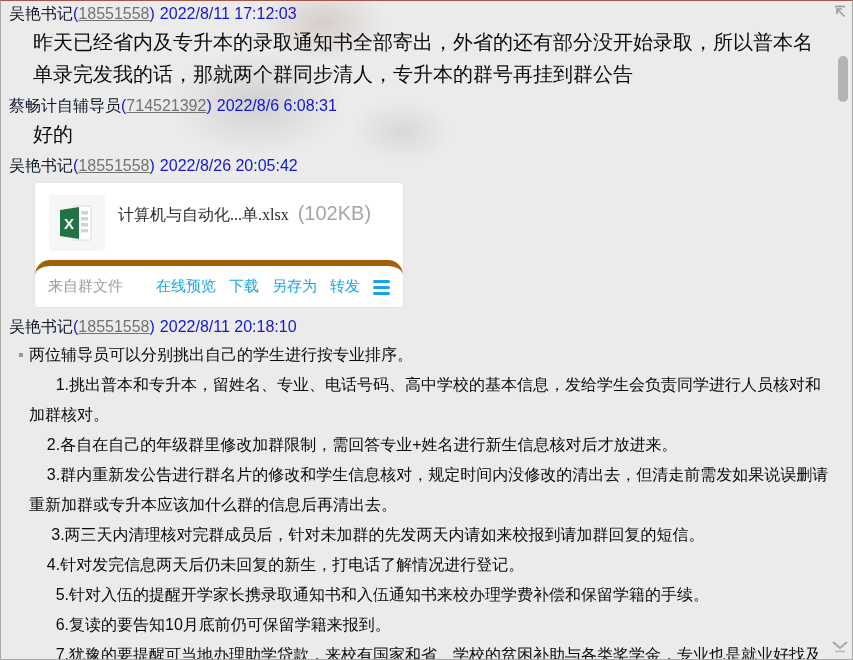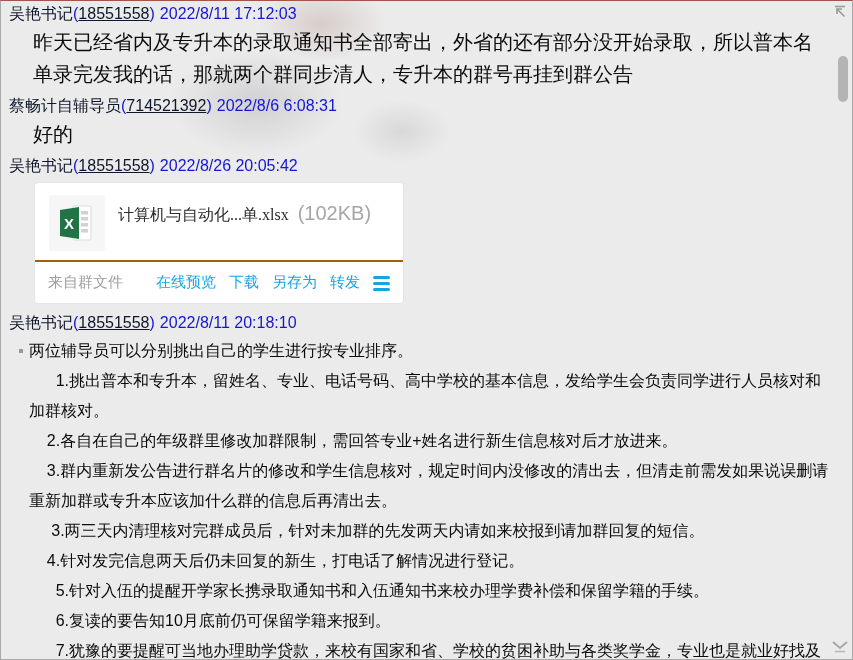--- a/index.html
+++ b/index.html
@@ -16,37 +16,37 @@
       radial-gradient(ellipse 120px 75px at 38% 62%, rgba(140,140,148,0.28), rgba(140,140,148,0) 72%),
       radial-gradient(ellipse 70px 45px at 82% 78%, rgba(150,150,155,0.22), rgba(150,150,155,0) 70%);
     pointer-events:none;
   }
   .content{position:absolute;left:0;top:0;right:17px;bottom:0;padding:1px 4px 0 8px;box-sizing:border-box;}
   .msg-header{color:#1417cf;font-size:16px;line-height:21px;margin-top:5px;white-space:nowrap;}
   .msg-header.first{margin-top:1px;}
   .sender{color:#0f172a;font-family:Liberation Serif, serif;}
   .uid-wrap::before{content:"(";color:#1417cf;}
   .uid-wrap::after{content:")";color:#1417cf;}
-  .uid{color:#0f172a;text-decoration:underline;cursor:pointer;}
+  .uid{color:#737373;text-decoration:underline;cursor:pointer;}
   .time{color:#1417cf;margin-left:5px;}
   .msg-text{
     color:#0b0b0b;font-size:20px;line-height:32px;
     margin:2px 0 1px 24px;white-space:pre-wrap;word-break:break-all;
   }
   .file-card{
     width:370px;box-sizing:border-box;margin:6px 0 8px 25px;
     background:#ffffff;border:1px solid #e4e4e4;border-radius:4px;
   }
   .file-main{display:flex;align-items:flex-start;padding:12px 14px 9px 14px;min-height:56px;}
   .file-icon-box{flex:none;width:56px;height:56px;background:#f6f6f6;border-radius:3px;
     display:flex;align-items:center;justify-content:center;}
   .file-title{margin:7px 0 0 13px;line-height:22px;}
   .file-name{font-size:16px;color:#2a2a2a;font-family:Liberation Serif, serif;}
   .file-size{font-size:20px;color:#a6a6a6;margin-left:9px;}
-  .file-footer{display:flex;align-items:center;border-top:2px solid #a16207;height:41px;padding:0 13px;}
+  .file-footer{display:flex;align-items:center;border-top:6px solid #a16207;height:41px;padding:0 13px;border-radius:15px;}
   .file-source{color:#9e9e9e;font-size:15px;}
   .file-actions{margin-left:auto;display:flex;align-items:center;gap:13px;}
   .action-link{color:#17a4e2;font-size:15px;cursor:pointer;white-space:nowrap;text-align:center;}
   .menu-icon{display:inline-flex;flex-direction:column;gap:3px;cursor:pointer;padding-top:1px;}
   .menu-icon span{display:block;width:17px;height:3px;background:#17a4e2;border-radius:1.5px;}
   .msg-row{display:flex;align-items:flex-start;margin:3px 0 0 10px;}
   .bullet{flex:none;width:4px;height:4px;background:#9a9a9a;margin:13px 6px 0 0;}
   .big-text{
     color:#0b0b0b;font-size:16px;line-height:30px;
     white-space:pre-wrap;word-break:break-all;flex:1;

